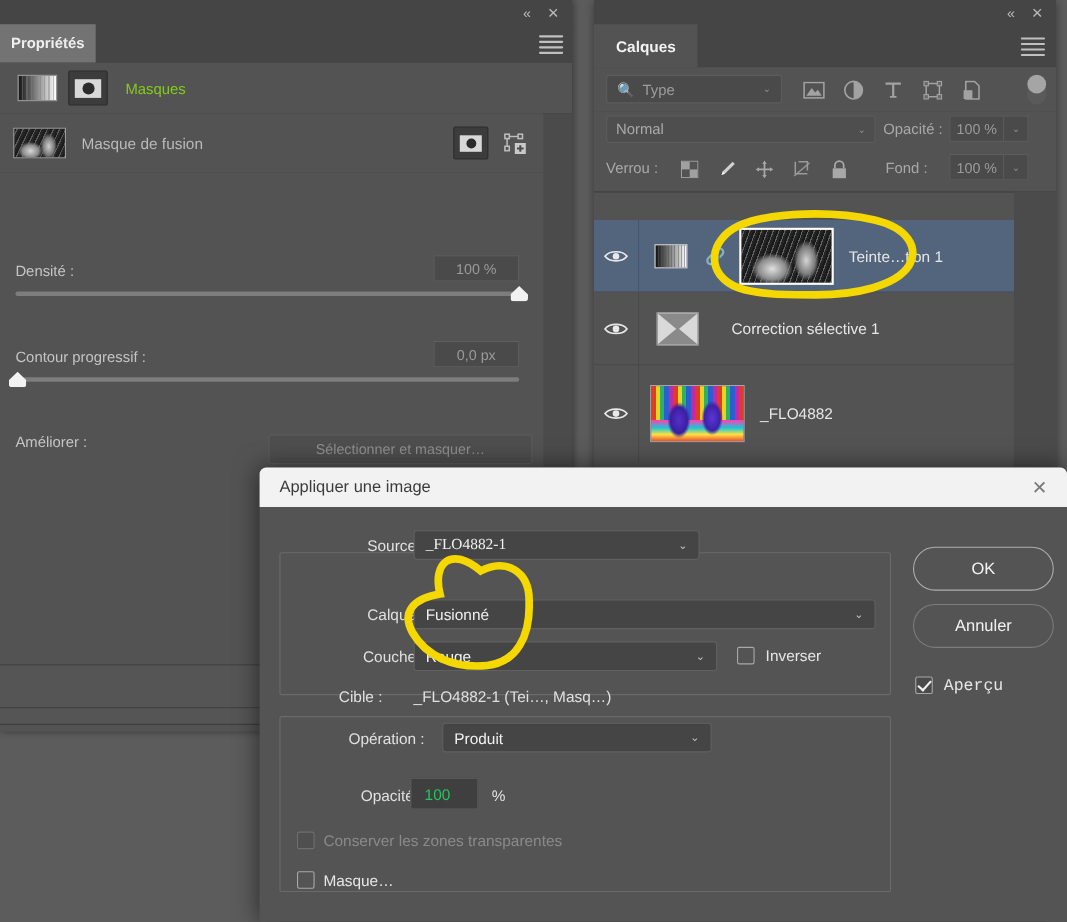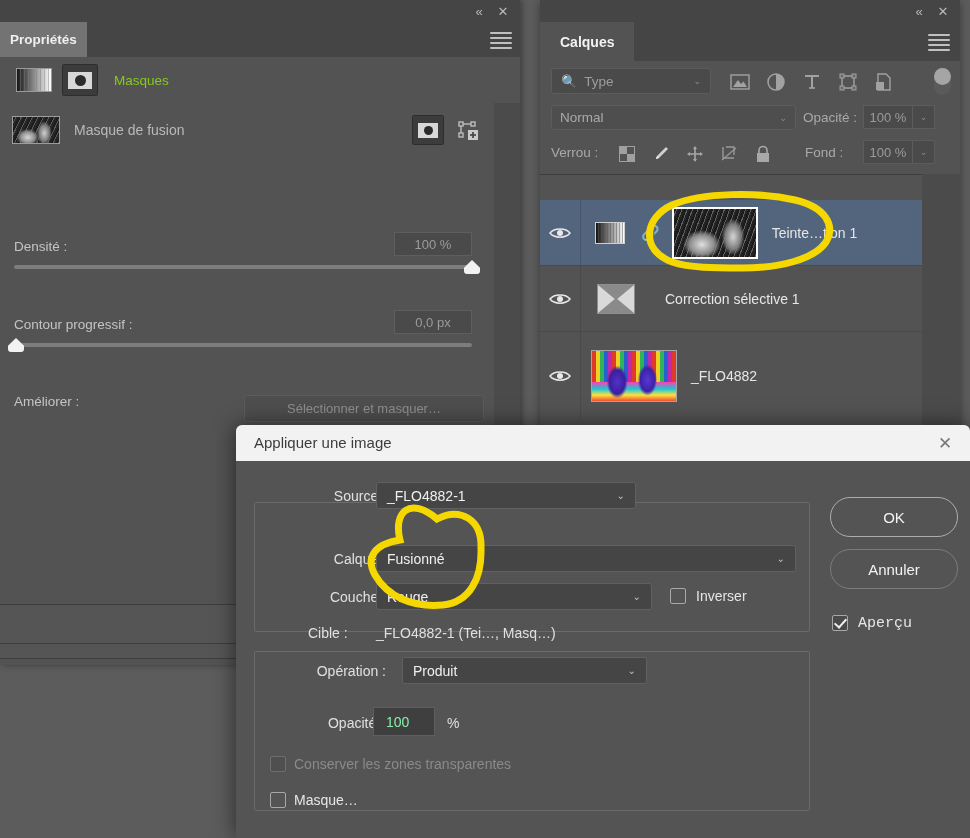--- a/index.html
+++ b/index.html
@@ -275,21 +275,21 @@
     position:absolute;height:27px;
     background:#454545;border:1px solid #606060;border-radius:3px;box-sizing:border-box;
     display:flex;align-items:center;cursor:pointer;
   }
   .dlg-select .lbl{margin-left:10px;color:#f0f0f0;font-size:14px;}
   .dlg-select .cv{position:absolute;right:10px;color:#c0c0c0;font-size:10px;}
   .dlg-input{
     position:absolute;height:29px;
     background:#3f3f3f;border:1px solid #5e5e5e;box-sizing:border-box;
     display:flex;align-items:center;
-    color:#86efac;font-size:14px;padding-left:12px;
+    color:#22c55e;font-size:14px;padding-left:12px;
   }
   .chk{
     position:absolute;width:16px;height:16px;
     background:#545454;border:1px solid #a8a8a8;border-radius:2px;box-sizing:border-box;
     cursor:pointer;
   }
   .chk.on{background:#4a4a4a;}
   .chk.on::after{
     content:"";position:absolute;left:4px;top:0px;width:5px;height:10px;
     border:solid #f0f0f0;border-width:0 2px 2px 0;transform:rotate(42deg);
@@ -539,21 +539,21 @@
 <div class="abs" id="dialog">
 
   <div id="dialog-titlebar">
     <div id="dialog-title">Appliquer une image</div>
     <div id="dialog-close">✕</div>
   </div>
 
   <div class="group-box" style="left:18px;top:77px;width:554px;height:128px;"></div>
 
   <div class="dlg-label" style="left:30px;top:63px;width:120px;">Source :</div>
-  <div class="dlg-select" style="left:140px;top:57px;width:260px;">
+  <div class="dlg-select" style="left:140px;top:57px;width:260px;font-family:Liberation Serif, serif;">
     <span class="lbl">_FLO4882-1</span>
     <span class="cv">⌄</span>
   </div>
 
   <div class="dlg-label" style="left:30px;top:126px;width:120px;">Calque :</div>
   <div class="dlg-select" style="left:140px;top:120px;width:420px;">
     <span class="lbl">Fusionné</span>
     <span class="cv">⌄</span>
   </div>
 

